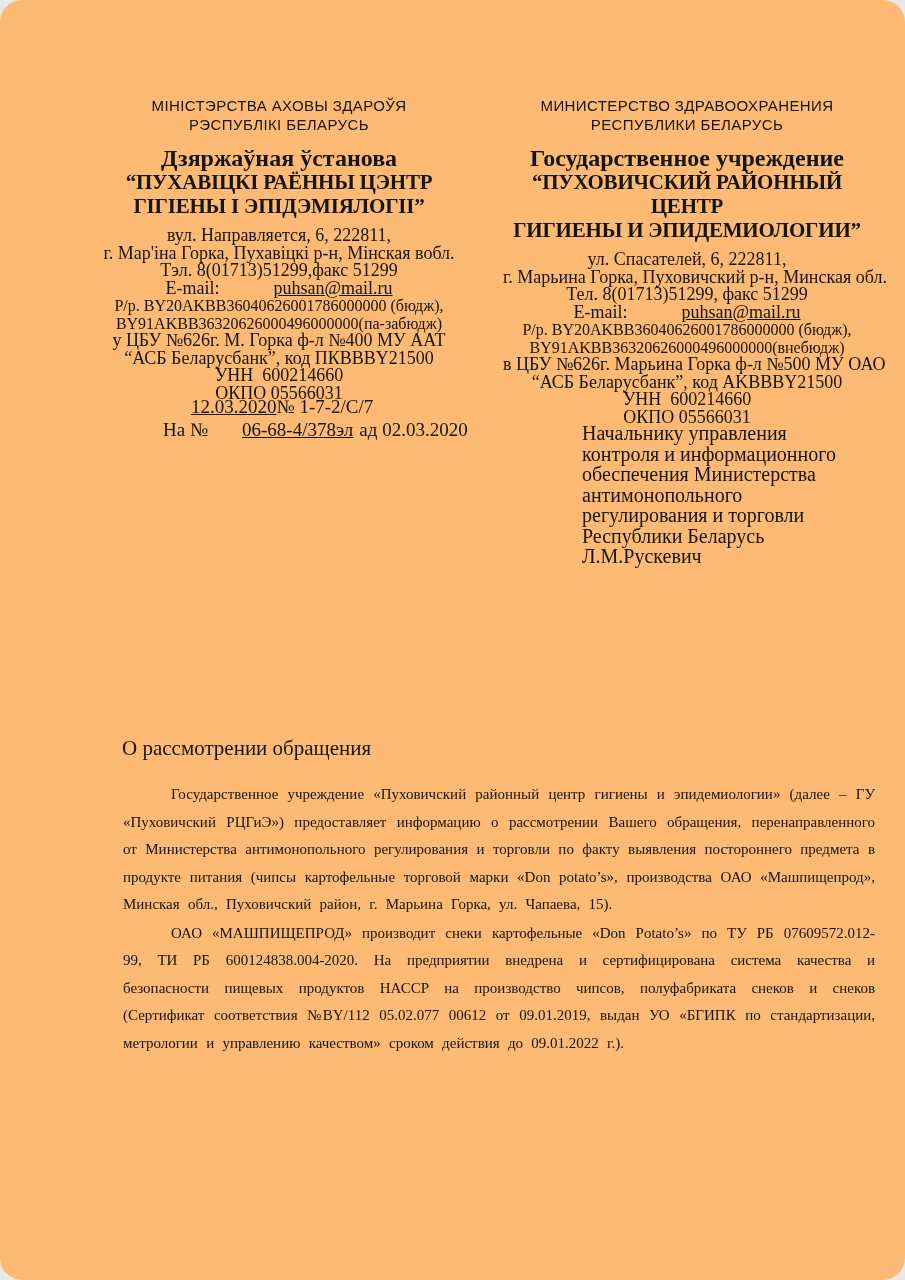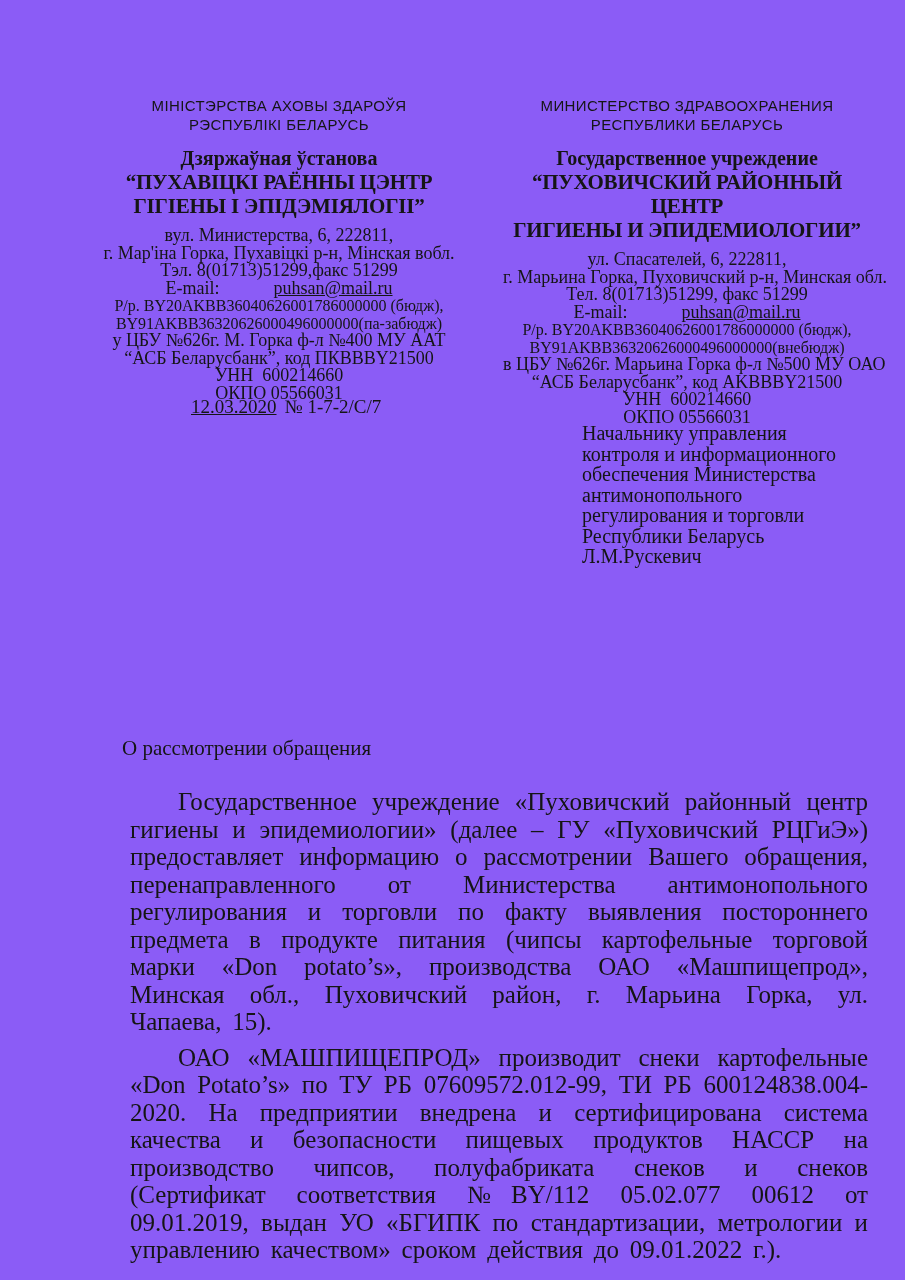--- a/index.html
+++ b/index.html
@@ -1,69 +1,70 @@
 <!DOCTYPE html>
 <html><head>
 <meta charset="utf-8">
 <style>
   html,body{margin:0;padding:0;background:#e8e8e8;}
   .page{
     position:relative;
     width:905px;height:1280px;
     margin:0 auto;
-    background:#8b5cf6;
+    background:#fdba74;
     font-family:"Liberation Serif", serif;
     color:#151515;
     overflow:hidden;
+    border-radius:22px;
   }
   .abs{position:absolute;}
   .hdr-col{text-align:center;}
   .ministry{
     font-family:"Liberation Sans", sans-serif;
     font-size:15px;line-height:19px;
     white-space:pre-line;letter-spacing:.4px;
   }
-  .org-type{font-size:20px;font-weight:700;margin-top:13px;line-height:22px;}
+  .org-type{font-size:24px;font-weight:700;margin-top:13px;line-height:22px;}
   .org-name{
     font-size:21px;font-weight:700;line-height:24px;
     white-space:pre-line;letter-spacing:-0.2px;margin-top:1px;
   }
   .contact{margin-top:9px;font-size:18px;line-height:17.5px;}
   .contact .line{white-space:pre;}
   .contact .iban{font-size:16px;}
   .u{text-decoration:underline;padding-left:28px;}
   .email{margin-left:26px;}
   .ref{font-size:19px;line-height:23px;}
-  .ref .num{margin-left:8px;}
+  .ref .num{margin-left:0;}
   .ref .sp{margin-left:6px;}
   .addressee,.delivery{
     font-size:20px;line-height:20.5px;white-space:pre-line;font-family:Liberation Serif, serif;
   }
   .subject{font-size:21px;}
   .body-text{width:754px;}
   .body-text p{
-    margin:8px;
-    font-size:25px;line-height:27.5px;
+    margin:1px;
+    font-size:15px;line-height:27.5px;
     text-align:justify;text-indent:48px;
     word-spacing:4.5px;
   }
 </style>
 </head>
 <body>
 
 <div class="page">
 
   <div class="abs hdr-col" style="left:98px;top:96px;width:362px;">
     <div class="ministry">МІНІСТЭРСТВА АХОВЫ ЗДАРОЎЯ
 РЭСПУБЛІКІ БЕЛАРУСЬ</div>
     <div class="org-type">Дзяржаўная ўстанова</div>
     <div class="org-name">“ПУХАВІЦКІ РАЁННЫ ЦЭНТР
 ГІГІЕНЫ І ЭПІДЭМІЯЛОГІІ”</div>
     <div class="contact">
-      <div class="line">вул. Министерства, 6, 222811,</div>
+      <div class="line">вул. Направляется, 6, 222811,</div>
       <div class="line">г. Мар'іна Горка, Пухавіцкі р-н, Мінская вобл.</div>
       <div class="line">Тэл. 8(01713)51299,факс 51299</div>
       <div class="line"><span>E-mail:</span><span class="u email">puhsan@mail.ru</span></div>
       <div class="line iban">Р/р. BY20AKBB36040626001786000000 (бюдж),</div>
       <div class="line iban">BY91AKBB36320626000496000000(па-забюдж)</div>
       <div class="line">у ЦБУ №626г. М. Горка ф-л №400 МУ ААТ</div>
       <div class="line">“АСБ Беларусбанк”, код ПКВВВY21500</div>
       <div class="line">УНН  600214660</div>
       <div class="line">ОКПО 05566031</div>
     </div>
@@ -84,20 +85,21 @@
       <div class="line iban">BY91AKBB36320626000496000000(внебюдж)</div>
       <div class="line">в ЦБУ №626г. Марьина Горка ф-л №500 МУ ОАО</div>
       <div class="line">“АСБ Беларусбанк”, код AKBBBY21500</div>
       <div class="line">УНН  600214660</div>
       <div class="line">ОКПО 05566031</div>
     </div>
   </div>
 
   <div class="abs ref" style="left:163px;top:395px;">
     <div><span class="u">12.03.2020</span><span class="num">№ 1-7-2/С/7</span></div>
+    <div><span>На №</span><span class="u sp">06-68-4/378эл</span><span class="sp">ад 02.03.2020</span></div>
   </div>
 
   <div class="abs addressee" style="left:582px;top:423px;width:315px;">Начальнику управления
 контроля и информационного
 обеспечения Министерства
 антимонопольного
 регулирования и торговли
 Республики Беларусь
 Л.М.Рускевич</div>
 

